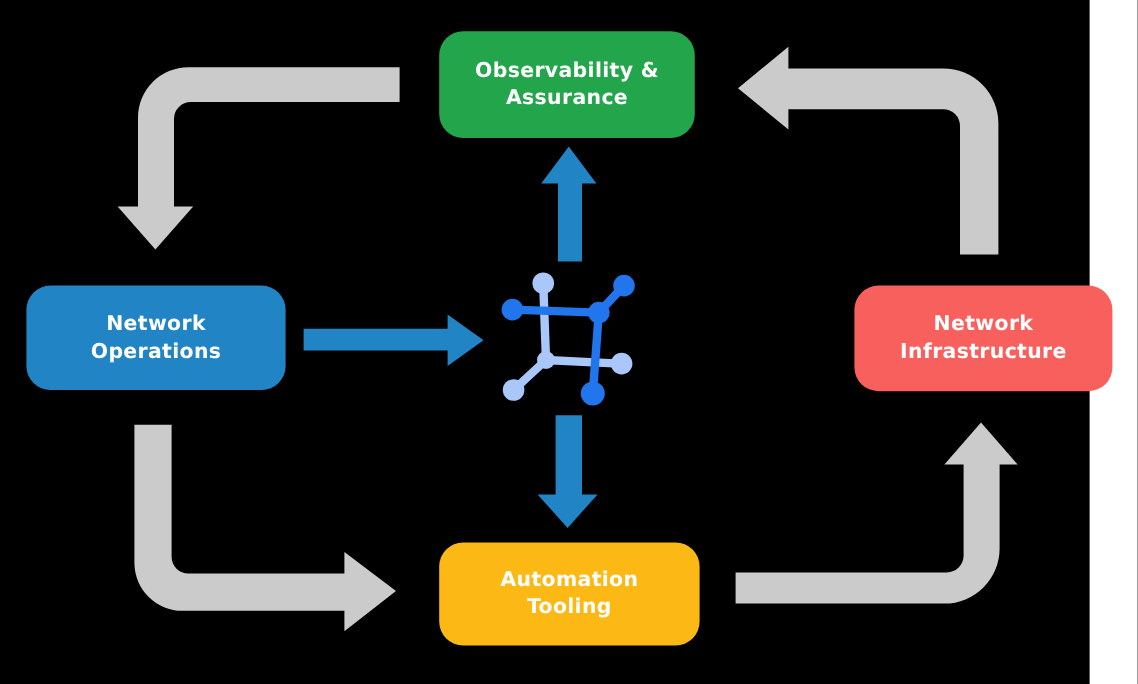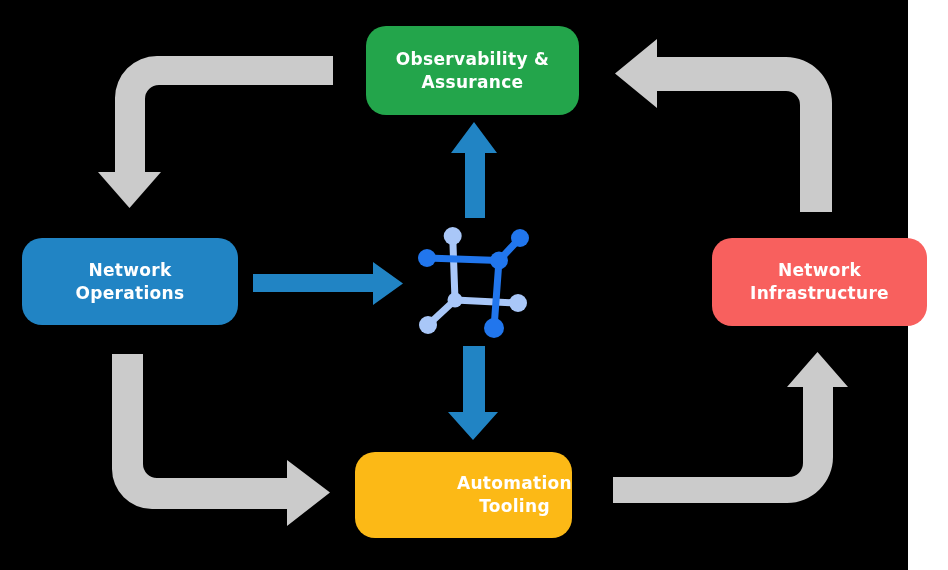--- a/index.html
+++ b/index.html
@@ -27,21 +27,21 @@
     color: #ffffff;
     font-size: 17px;
     font-weight: 700;
     letter-spacing: 0.3px;
     line-height: 1.35;
     white-space: pre-line;
   }
   .node-observability  { left: 366px; top: 26px;  width: 213px; height: 89px; }
   .node-operations     { left: 22px;  top: 238px; width: 216px; height: 87px; }
   .node-infrastructure { left: 712px; top: 238px; width: 215px; height: 88px; }
-  .node-automation     { left: 355px; top: 452px; width: 217px; height: 86px; justify-content: flex-end; }
+  .node-automation     { left: 366px; top: 452px; width: 217px; height: 86px; }
 </style>
 </head>
 <body>
 
 <div class="stage" style="background-color: rgb(0, 0, 0);">
 
   <svg class="arrow-layer" viewBox="0 0 948 570" xmlns="http://www.w3.org/2000/svg">
 
     <path d="M333,56 L157,56 A42,42 0 0 0 115,98 L115,172 L98,172 L129.5,208 L161,172 L145,172 L145,99 A14,14 0 0 1 159,85 L333,85 Z" fill="#cbcbcb"></path>
     <path d="M112,354 L112,469 A40,40 0 0 0 152,509 L287,509 L287,526 L330,492.5 L287,460 L287,478 L157,478 A14,14 0 0 1 143,464 L143,354 Z" fill="#cbcbcb"></path>

